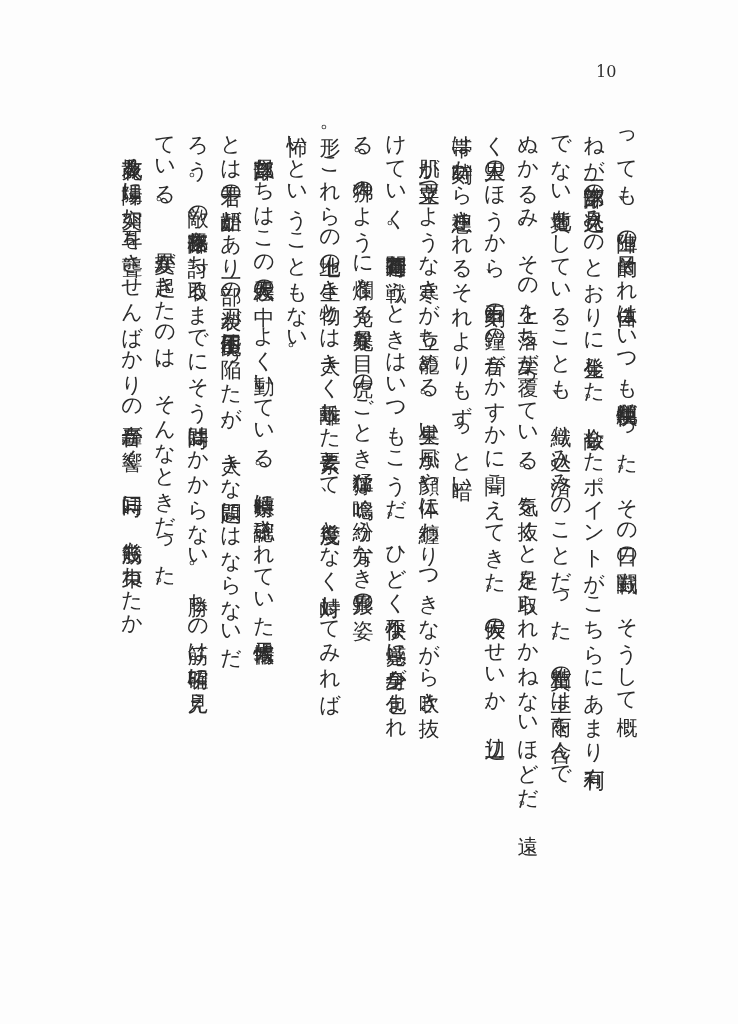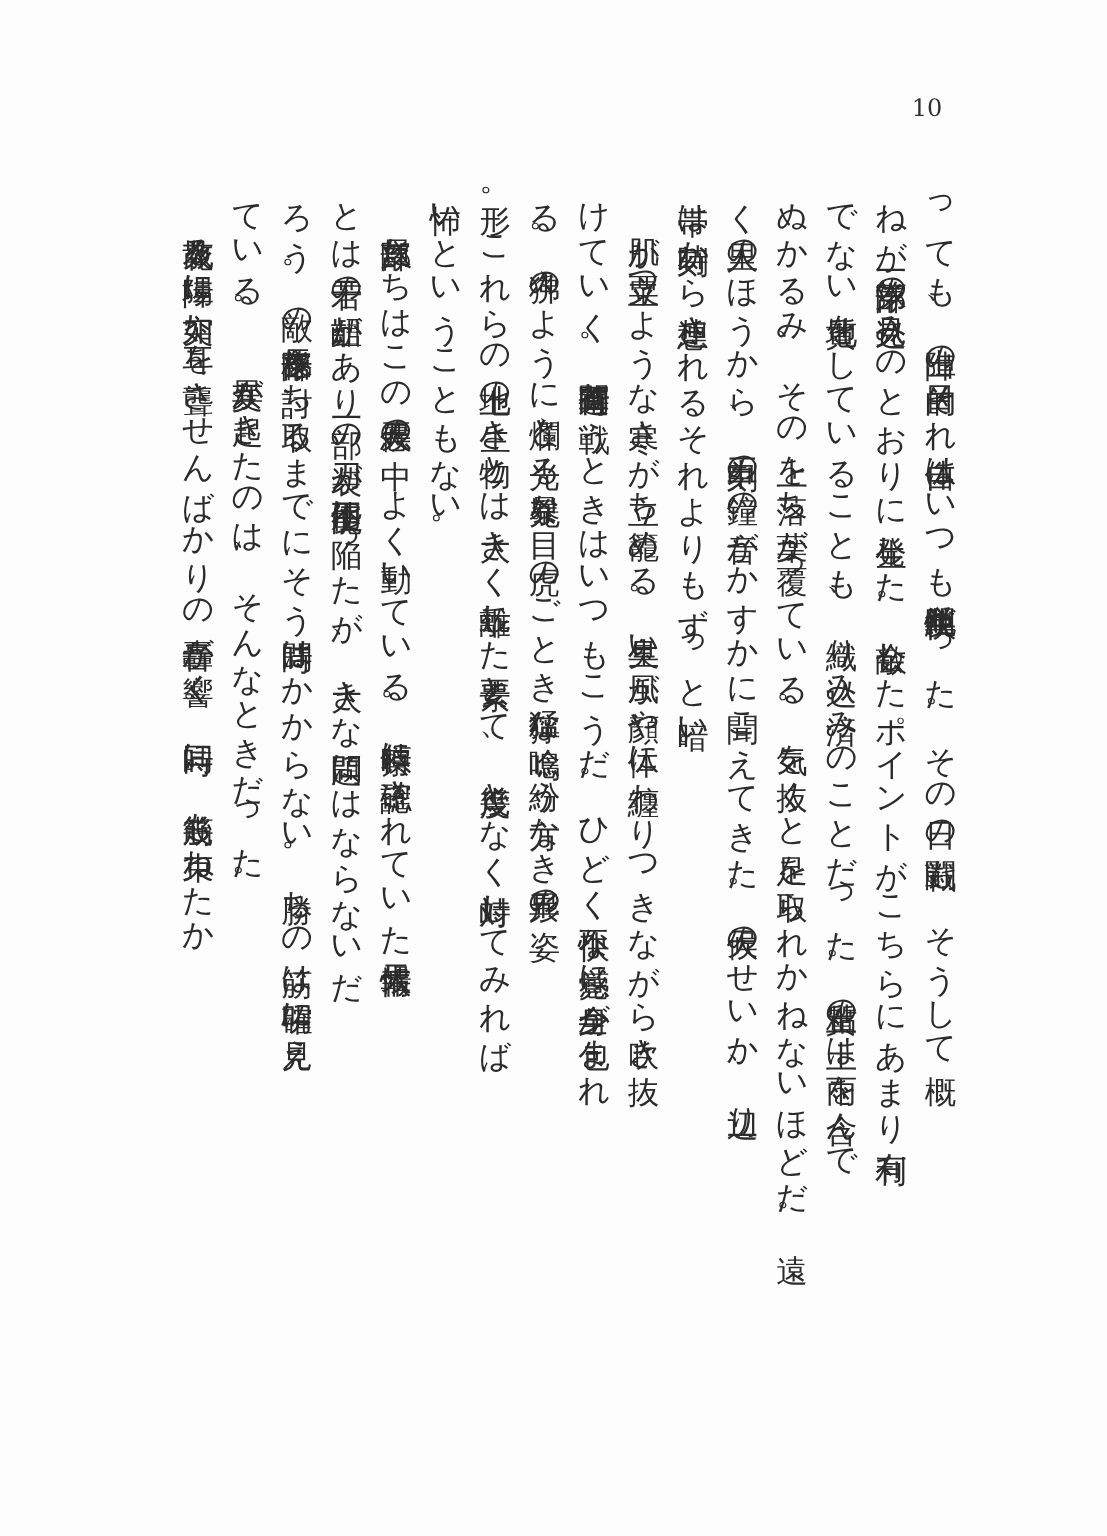--- a/index.html
+++ b/index.html
@@ -16,21 +16,20 @@
   }
   .page {
     position: absolute;
     inset: 0;
   }
   .page-number {
     position: absolute;
     top: 62px;
     left: 596px;
     width: 44px;
-    text-align: center;
     font-size: 16px;
     color: #2f2f2f;
   }
   .text-block {
     position: absolute;
     top: 121px;
     right: 95px;
     height: 800px;
     writing-mode: vertical-rl;
     text-orientation: mixed;

